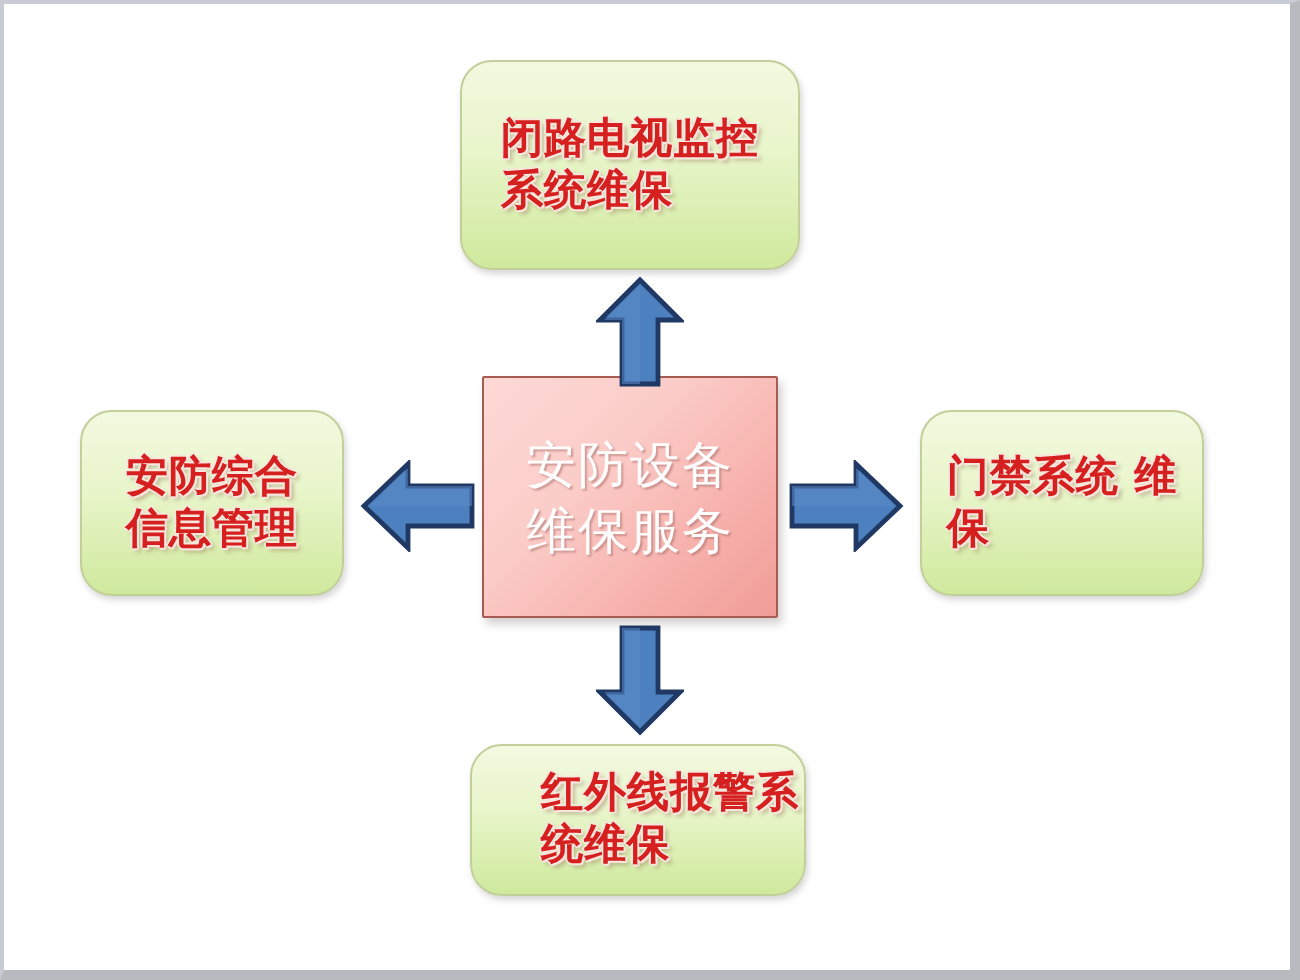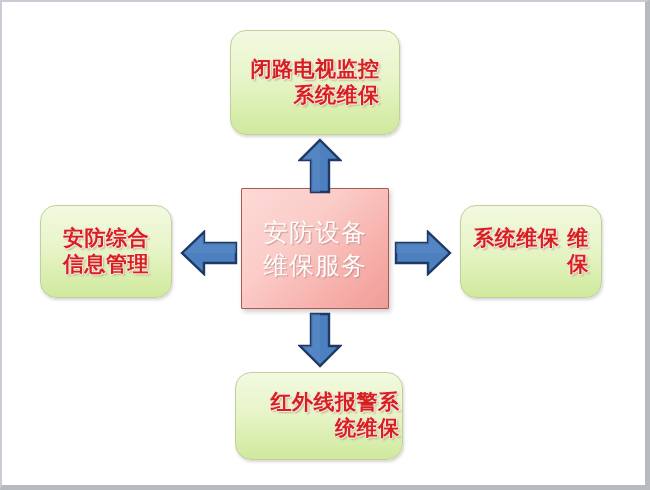--- a/index.html
+++ b/index.html
@@ -27,21 +27,21 @@
     overflow: hidden;
   }
 
   
   .node {
     position: absolute;
     box-sizing: border-box;
     display: flex;
     align-items: center;
     justify-content: center;
-    text-align: right;
+    text-align: left;
   }
 
   .node-label {
     display: block;
     line-height: 1.22;
     white-space: pre-line;
   }
 
   
   .leaf {
@@ -96,25 +96,25 @@
     <span class="node-label">闭路电视监控
 系统维保</span>
   </div>
 
   <div class="node leaf" style="left:38px; top:203px; width:132px; height:93px;">
     <span class="node-label">安防综合
 信息管理</span>
   </div>
 
   <div class="node leaf" style="left:458px; top:203px; width:142px; height:93px;">
-    <span class="node-label">系统维保 维
+    <span class="node-label">门禁系统 维
 保</span>
   </div>
 
-  <div class="node leaf" style="left:233px; top:370px; width:168px; height:88px;padding-left:32px;">
+  <div class="node leaf" style="left:233px; top:370px; width:168px; height:76px;padding-left:32px;">
     <span class="node-label">红外线报警系
 统维保</span>
   </div>
 
   <div class="node hub" style="left:239px; top:186px; width:148px; height:121px;">
     <span class="node-label">安防设备
 维保服务</span>
   </div>
 
   <div class="arrow" style="left:296px; top:136px;">

